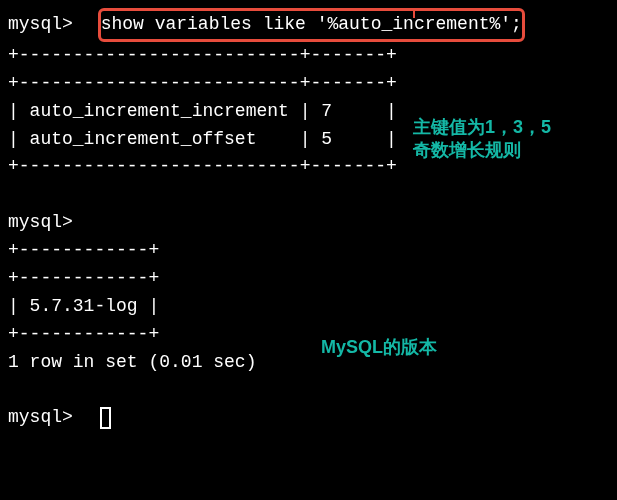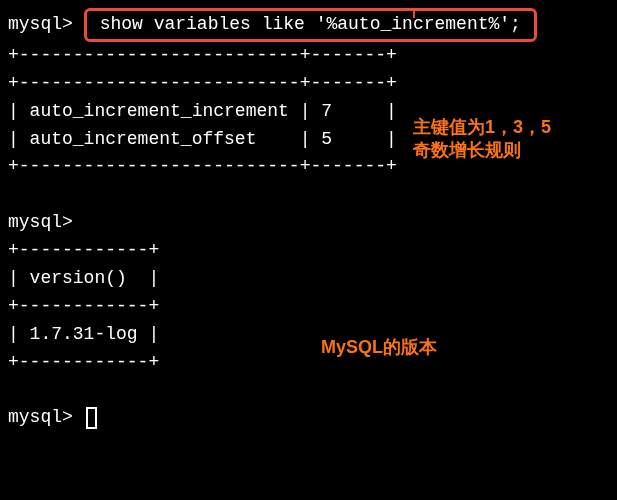--- a/index.html
+++ b/index.html
@@ -18,34 +18,35 @@
       line-height: 1.55;
       overflow: hidden;
     }
     .line {
       white-space: pre;
       position: relative;
     }
     .prompt-line {
       display: flex;
       align-items: center;
+      gap: 14px;
     }
     .prompt {
       white-space: pre;
     }
     .boxed {
       border: 3px solid #e74c3c;
       border-radius: 6px;
-      padding: 0 13px;
+      padding: 0 0;
       display: inline-block;
       white-space: pre;
     }
     .annotation {
       position: absolute;
-      color: #f97316;
+      color: #14b8a6;
       font-weight: bold;
       font-family: -apple-system, 'PingFang SC', 'Microsoft YaHei', sans-serif;
       font-size: 18px;
       line-height: 1.3;
       white-space: pre;
     }
     .anno1 {
       top: 108px;
       left: 405px;
     }
@@ -90,25 +91,25 @@
   <div class="line">| auto_increment_offset    | 5     |</div>
   <div class="line">+--------------------------+-------+</div>
 
   <div class="line">&nbsp;</div>
 
   <div class="prompt-line">
     <span class="prompt">mysql&gt; </span>
   </div>
 
   <div class="line">+------------+</div>
-  <div class="line">| version()  |</div>
   <div class="line">+------------+</div>
-  <div class="line">| 1.7.31-log |</div>
+  <div class="line">| 5.7.31-log |</div>
   <div class="line">+------------+</div>
 
+  <div class="line">1 row in set (0.01 sec)</div>
   <div class="line">&nbsp;</div>
 
   <div class="prompt-line">
     <span class="prompt">mysql&gt; </span>
     <span class="cursor"></span>
   </div>
 
   <div class="annotation anno1">主键值为1，3，5
 奇数增长规则</div>
   <div class="annotation anno2">MySQL的版本</div>

